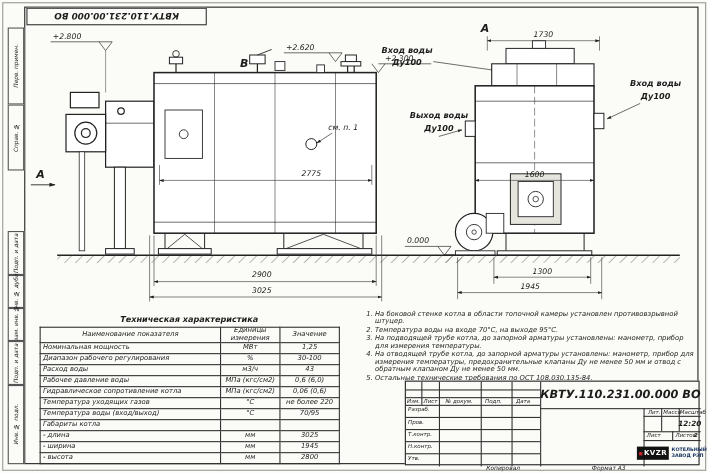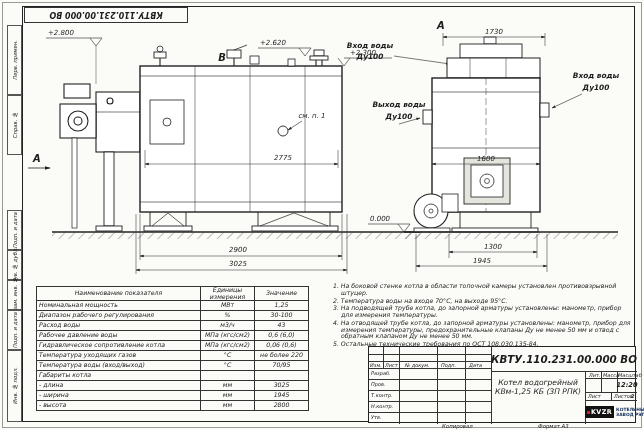--- a/index.html
+++ b/index.html
@@ -37,21 +37,21 @@
 
   .tblock{position:absolute;left:368px;top:346px;width:268px;height:77px;border:1.6px solid #222;box-sizing:border-box;background:#fbfbf8;}
   .tb-line{position:absolute;background:#333;}
   .tb-txt{position:absolute;font-size:5px;font-style:italic;line-height:1;white-space:nowrap;}
   .tb-doc{position:absolute;left:122px;top:0;width:146px;height:24px;display:flex;align-items:center;justify-content:center;
     font-size:10.3px;font-weight:bold;font-style:italic;}
   .tb-name{position:absolute;left:122px;top:24px;width:94px;height:53px;display:flex;align-items:flex-start;justify-content:center;
     text-align:center;font-size:7.6px;font-style:italic;padding-top:7px;box-sizing:border-box;}
   .tb-scale{position:absolute;left:248px;top:31px;width:20px;height:14px;display:flex;align-items:center;justify-content:center;
     font-size:6.6px;font-style:italic;font-weight:bold;}
-  .company{position:absolute;left:216px;top:53px;width:52px;height:24px;display:flex;align-items:center;justify-content:space-between;gap:2px;}
+  .company{position:absolute;left:216px;top:53px;width:52px;height:24px;display:flex;align-items:center;justify-content:center;gap:2px;}
   .logo{background:#111;color:#fff;font-size:6.4px;font-weight:bold;padding:2px 2px;letter-spacing:0.4px;display:flex;align-items:center;gap:1px;}
   .logo-dot{width:3px;height:3px;background:#c9242b;display:inline-block;}
   .cmp{font-size:4.4px;font-weight:bold;color:#1a3560;line-height:1.15;}
   .bottom-strip-label{position:absolute;top:423px;font-size:5.4px;font-style:italic;}
 </style>
 </head>
 <body>
 
 <div class="sheet">
   <div class="outer-frame"></div>
@@ -240,20 +240,21 @@
     </g>
 
     <text class="viewlbl" x="437" y="29">А</text>
     <text class="dim" x="494" y="34" text-anchor="middle">1730</text>
     <text class="dim" x="486" y="161" text-anchor="middle">1600</text>
     <text class="dim" x="493" y="249" text-anchor="middle">1300</text>
     <text class="dim" x="482" y="263" text-anchor="middle">1945</text>
   </svg>
 
   <div class="tech">
+    <div class="tech-title">Техническая характеристика</div>
     <table class="tt">
       <colgroup>
           <col style="width:164px">
           <col style="width:54px">
           <col style="width:54px">
         </colgroup>
       <tbody>
           <tr>
         <th>Наименование показателя</th>
         <th>Единицы измерения</th>
@@ -355,21 +356,20 @@
     <div class="tb-txt" style="left:72px;top:15.5px;">Подп.</div>
     <div class="tb-txt" style="left:100px;top:15.5px;">Дата</div>
 
     <div class="tb-txt" style="left:2px;top:24px;">Разраб.</div>
     <div class="tb-txt" style="left:2px;top:35px;">Пров.</div>
     <div class="tb-txt" style="left:2px;top:46px;">Т.контр.</div>
     <div class="tb-txt" style="left:2px;top:57px;">Н.контр.</div>
     <div class="tb-txt" style="left:2px;top:68px;">Утв.</div>
 
     <div class="tb-doc">КВТУ.110.231.00.000 ВО</div>
-    <div class="tb-name">Котел водогрейный КВм-1,25 КБ (ЗП РПК)</div>
 
     <div class="tb-txt" style="left:220px;top:25.5px;">Лит.</div>
     <div class="tb-txt" style="left:234px;top:25.5px;">Масса</div>
     <div class="tb-txt" style="left:249px;top:25.5px;">Масштаб</div>
     <div class="tb-scale">12:20</div>
 
     <div class="tb-txt" style="left:219px;top:46.5px;">Лист</div>
     <div class="tb-txt" style="left:245px;top:46.5px;">Листов</div>
     <div class="tb-txt" style="left:262px;top:46.5px;font-weight:bold;">2</div>
 

